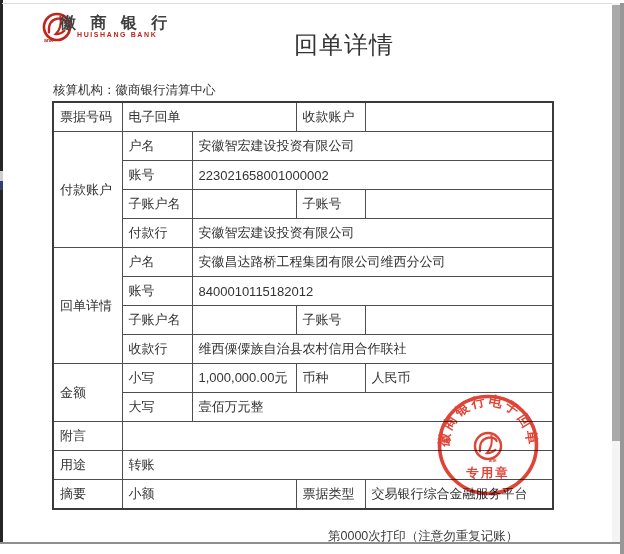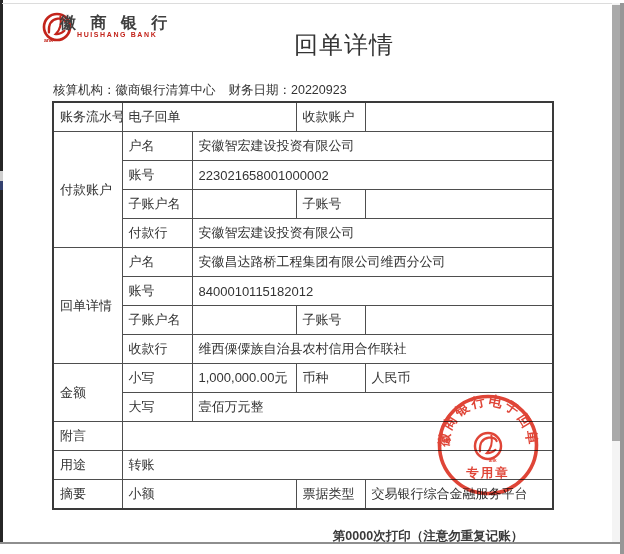--- a/index.html
+++ b/index.html
@@ -34,21 +34,21 @@
   table.receipt td{border:1px solid #4e4e4e;font-size:13px;color:#333;
                    padding:0 2px 0 6px;height:28px;vertical-align:middle;
                    overflow:hidden;white-space:nowrap;}
 
   
   .stamp{position:absolute;left:432px;top:389px;width:112px;height:112px;
          mix-blend-mode:multiply;opacity:.92;}
 
   
   .print-clip{position:absolute;left:328px;top:529px;width:200px;height:13px;
-              overflow:hidden;text-align:center;font-weight:bold;}
+              overflow:hidden;text-align:left;}
   .print-text{font-size:12.5px;line-height:14px;color:#3a3a3a;white-space:nowrap;}
 </style>
 </head>
 <body>
 
 <div class="screen">
 
   <div class="left-strip"></div>
   <div class="left-mark"></div>
   <div class="left-mark2"></div>
@@ -62,34 +62,33 @@
       <text x="-5.5" y="9.6" text-anchor="middle" font-size="3.4" font-weight="bold" fill="#c3241b" stroke="none">ank</text>
     </g>
   </svg>
   <div class="logo-cn">徽 商 银 行</div>
   <div class="logo-en">HUISHANG BANK</div>
 
   <div class="page-title">回单详情</div>
 
   <div class="meta-row">
     <span>核算机构：徽商银行清算中心</span>
-    <span>财务日期：20220923</span>
   </div>
 
   <table class="receipt">
     <colgroup>
         <col style="width:69px">
         <col style="width:70px">
         <col style="width:104px">
         <col style="width:69px">
         <col style="width:188px">
       </colgroup>
     <tbody>
         <tr>
-      <td>账务流水号</td>
+      <td>票据号码</td>
       <td colspan="2">电子回单</td>
       <td>收款账户</td>
       <td></td>
     </tr>
     <tr>
       <td rowspan="4">付款账户</td>
       <td>户名</td>
       <td colspan="3">安徽智宏建设投资有限公司</td>
     </tr>
     <tr>

